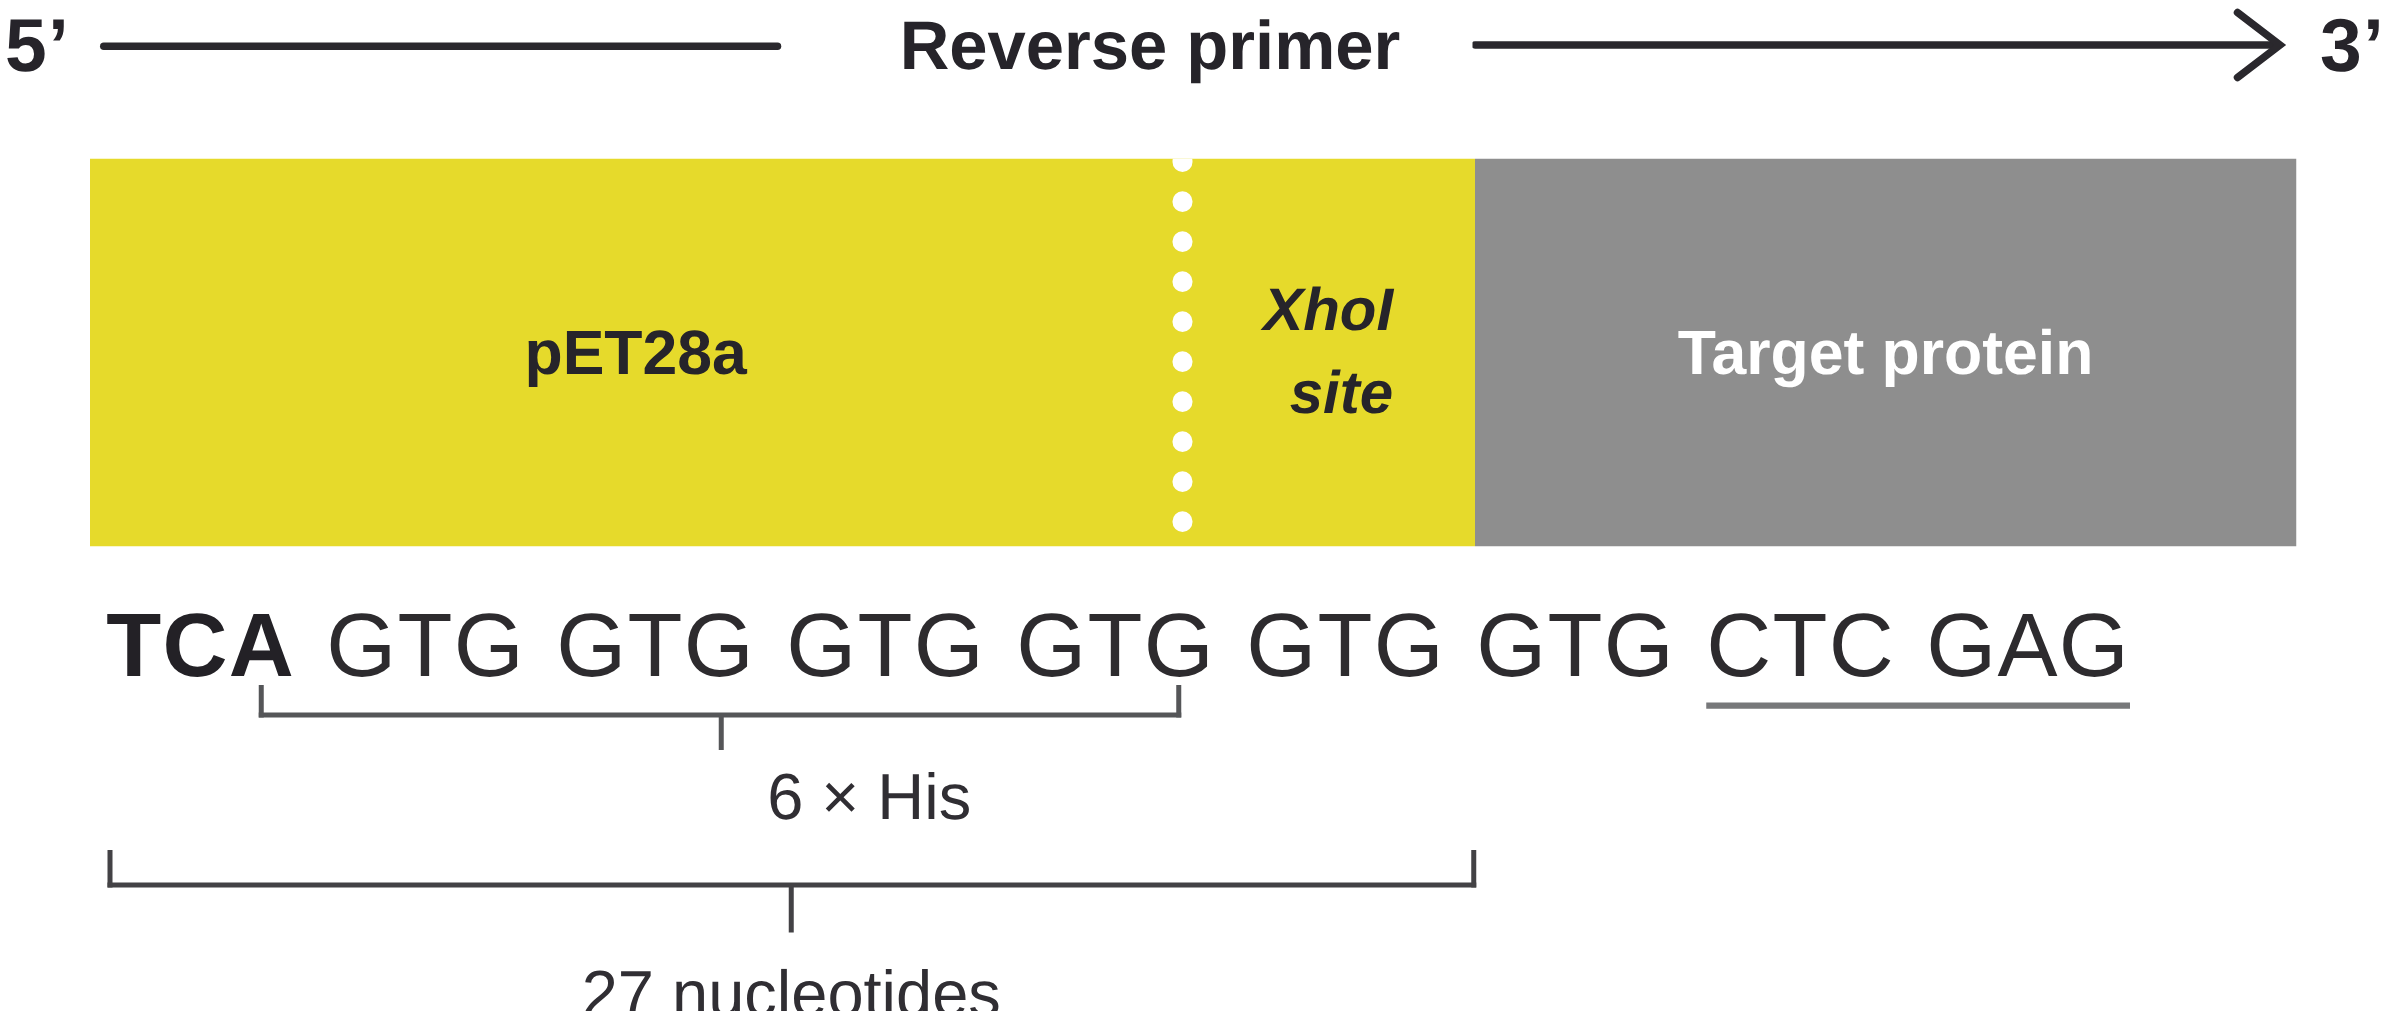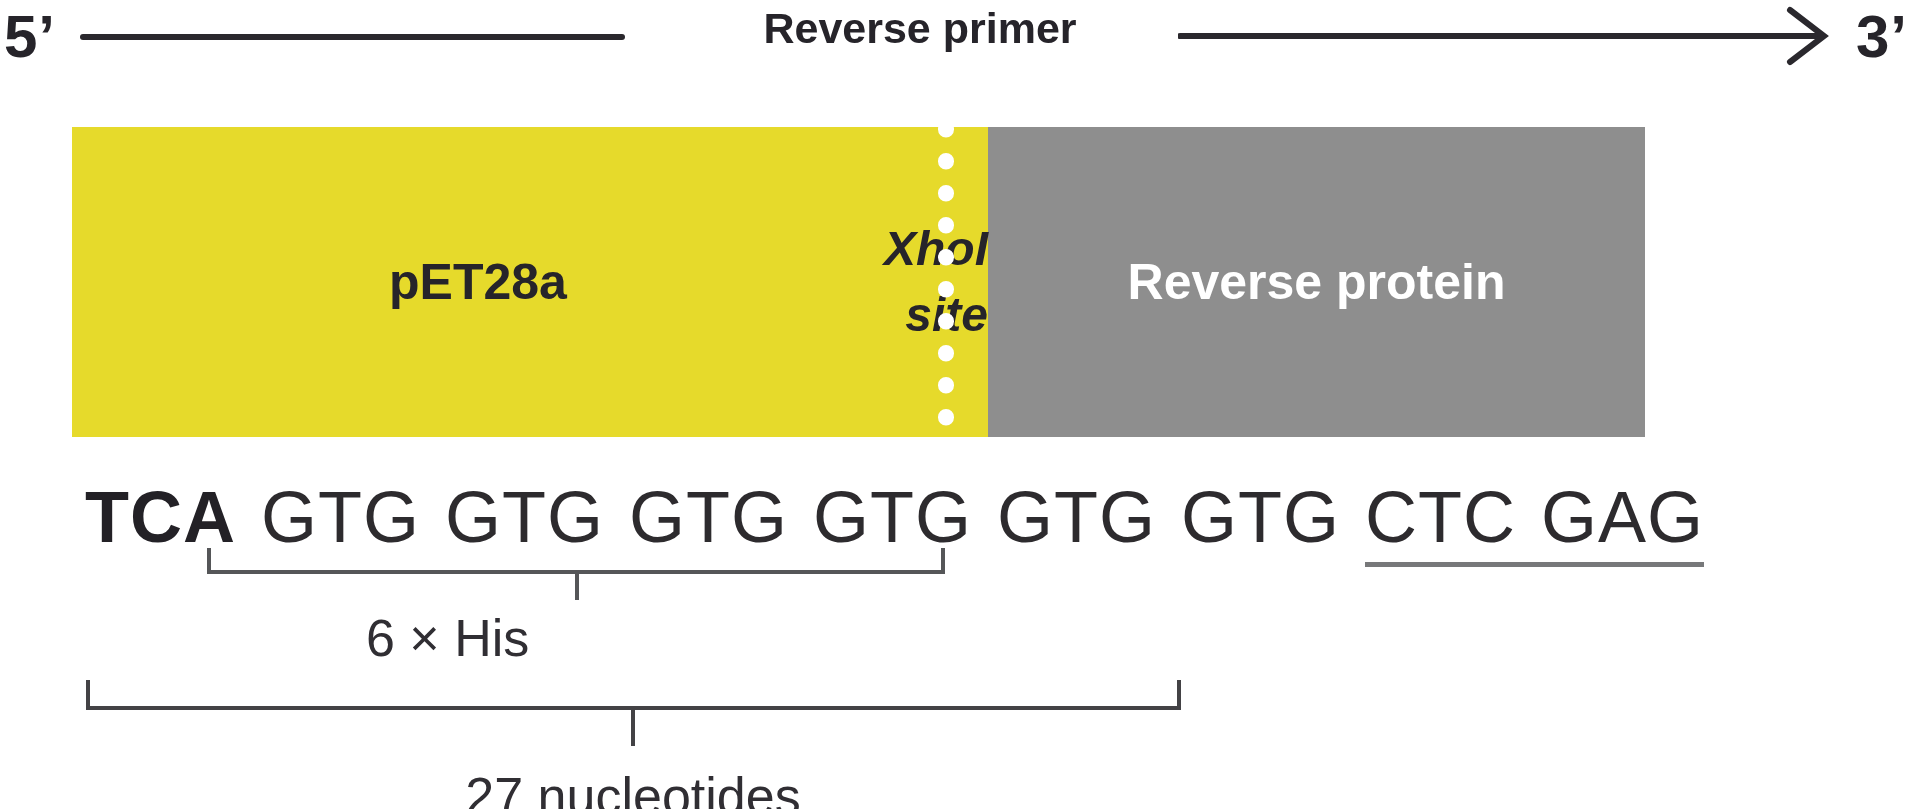--- a/index.html
+++ b/index.html
@@ -18,29 +18,29 @@
     letter-spacing:1px;white-space:nowrap;
   }
   .prime.left{left:4px;}
   .prime.right{left:1856px;}
   .hline-left{
     position:absolute;left:80px;top:34px;width:545px;height:6px;
     background:#2a282d;border-radius:3px;
   }
   .strand-label{
     position:absolute;left:655px;top:4px;width:530px;
-    text-align:center;font-size:43px;font-weight:bold;color:#26242a;
+    text-align:center;font-size:55px;font-weight:bold;color:#26242a;
     white-space:nowrap;
   }
   .arrow-svg{position:absolute;left:1178px;top:4px;}
   
   .bar{position:absolute;left:72px;top:127px;height:310px;width:1765px;display:flex;}
   .seg{height:100%;display:flex;align-items:center;justify-content:center;}
   .seg-yellow{
-    position:relative;width:916px;background:#e6da2b;display:flex;
+    position:relative;width:1108px;background:#e6da2b;display:flex;
   }
   .seg-yellow .zone-a{
     width:873px;height:100%;display:flex;align-items:center;justify-content:center;
     text-align:center;
   }
   .seg-yellow .zone-b{
     flex:1;height:100%;display:flex;align-items:center;justify-content:center;
     text-align:center;
   }
   .dotted-divider{position:absolute;left:865px;top:0;}
@@ -68,22 +68,22 @@
   }
   .bracket.his{
     left:207px;top:548px;width:738px;height:26px;
     border-left:4px solid #555658;border-right:4px solid #555658;
     border-bottom:4px solid #555658;
   }
   .tick-his{
     position:absolute;left:575px;top:572px;width:4px;height:28px;background:#555658;
   }
   .bracket-label-his{
-    position:absolute;left:366px;top:608px;width:400px;
-    text-align:left;font-size:52px;color:#302e33;white-space:nowrap;
+    position:absolute;left:377px;top:608px;width:400px;
+    text-align:right;font-size:52px;color:#302e33;white-space:nowrap;
   }
   .bracket.total{
     left:86px;top:680px;width:1095px;height:30px;
     border-left:4px solid #434245;border-right:4px solid #434245;
     border-bottom:4px solid #434245;
   }
   .tick-total{
     position:absolute;left:631px;top:708px;width:4px;height:38px;background:#434245;
   }
   .bracket-label-total{
@@ -125,21 +125,21 @@
       <div class="zone-b">
         <div class="box-text italic">
           <span>XhoI</span><br>
           <span>site</span>
         </div>
       </div>
     </div>
 
     <div class="seg seg-gray">
       <div class="box-text white">
-        <span>Reverse protein</span><br>
+        <span>Target protein</span><br>
       </div>
     </div>
 
   </div>
 
   <div class="sequence">
     <span class="seq-start">TCA</span>
     <span>GTG GTG GTG GTG GTG GTG</span>
     <span class="seq-xhoi">CTC GAG</span>
   </div>

